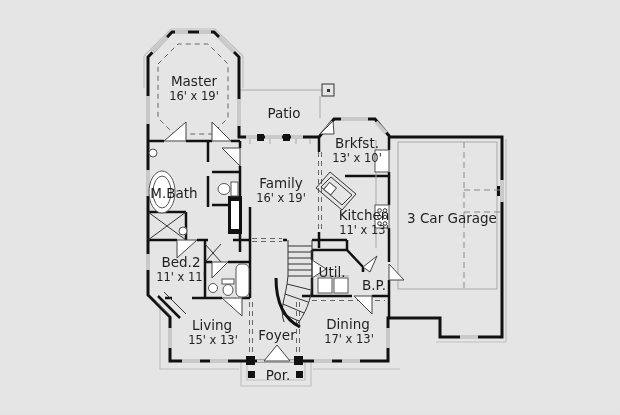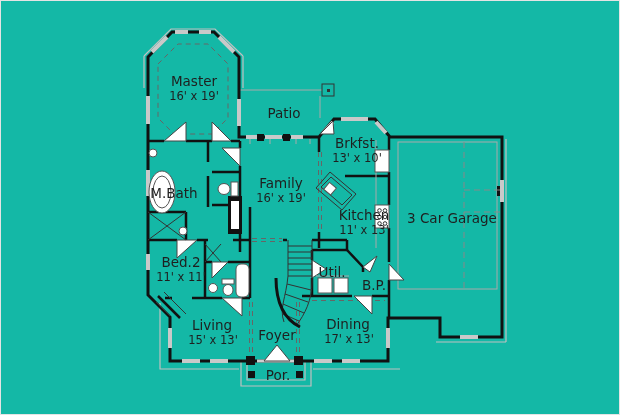--- a/index.html
+++ b/index.html
@@ -1,19 +1,19 @@
 <!DOCTYPE html>
 <html><head>
 <meta charset="utf-8">
 <style>
   html,body{margin:0;padding:0;background:#fff;}
   .page{
     position:relative;
     width:620px;height:415px;
-    background:#14b8a6;
+    background:#e5e5e5;
     box-shadow:inset 0 0 0 1px #e4e4e4;
     font-family:"DejaVu Sans","Liberation Sans",sans-serif;
     overflow:hidden;
   }
   svg{display:block;}
   .room-name{font-size:13.5px;fill:#1f1f1f;}
   .room-dims{font-size:11.5px;fill:#1f1f1f;}
   .wall-ext{stroke:#111;stroke-width:3;fill:none;stroke-linejoin:miter;}
   .wall-int{stroke:#111;stroke-width:2.5;fill:none;}
   .thin{stroke:#333;stroke-width:1;fill:none;}

